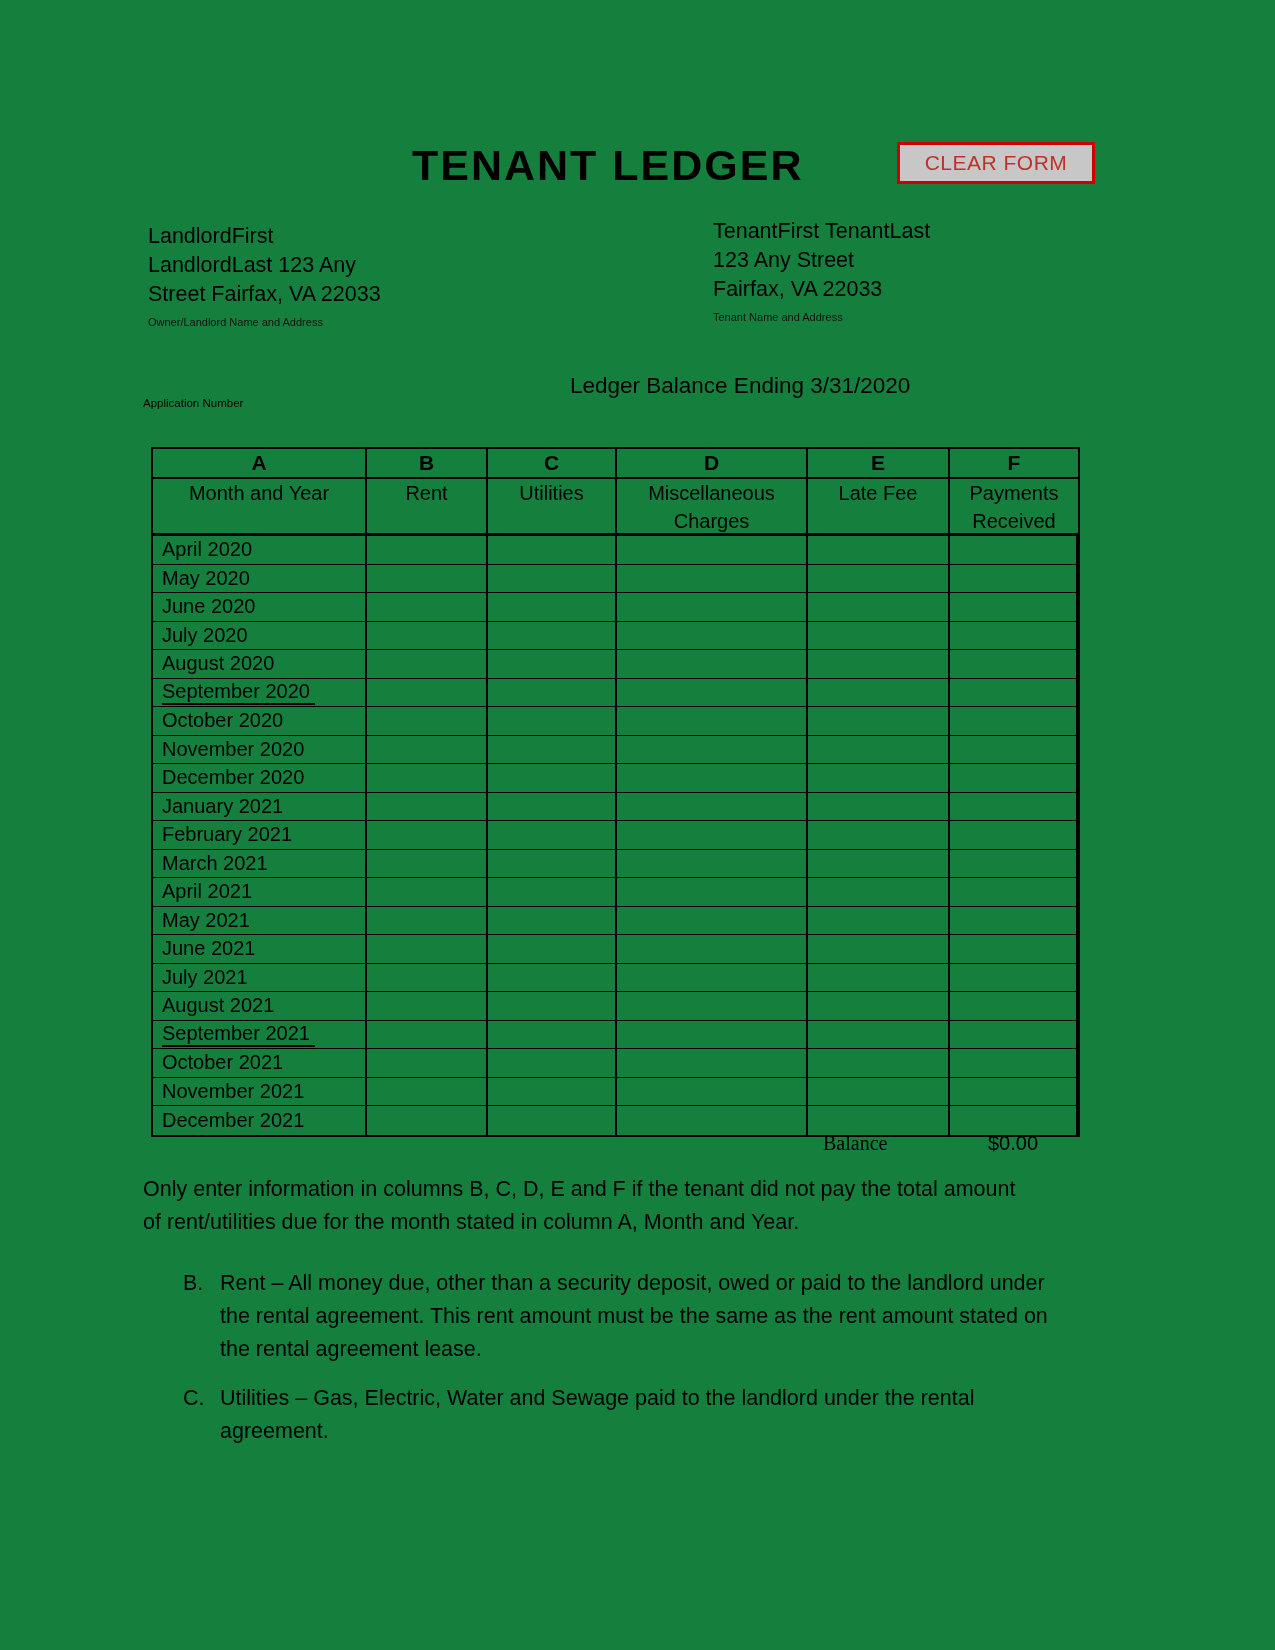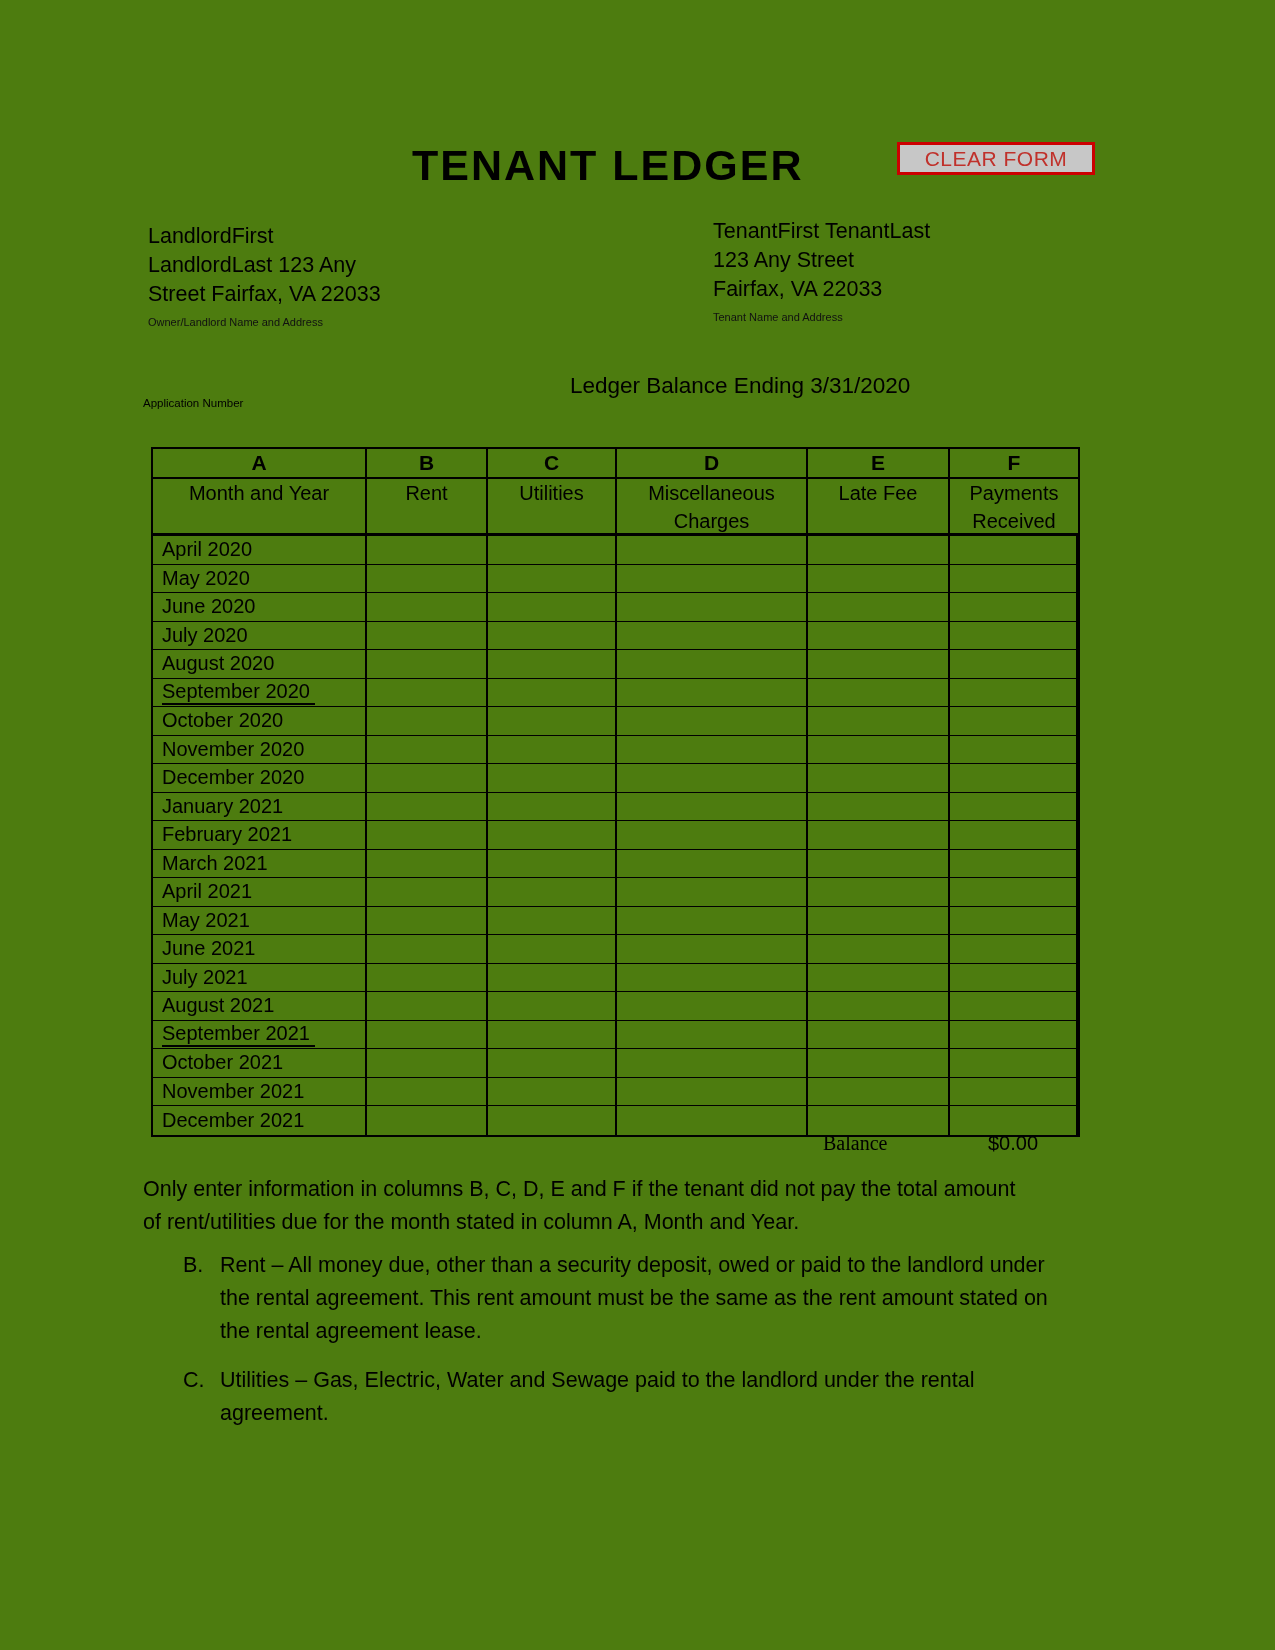--- a/index.html
+++ b/index.html
@@ -1,32 +1,32 @@
 <!DOCTYPE html>
 <html><head>
 <meta charset="utf-8">
 <style>
   * { box-sizing: border-box; margin: 0; padding: 0; }
   html,body { background:#ffffff; }
   .page {
     position: relative;
     width: 1275px; height: 1650px;
-    background: #4d7c0f;
+    background: #15803d;
     font-family: "Liberation Sans", sans-serif;
     color: #000;
     overflow: hidden;
   }
   .title {
     position: absolute; left: 412px; top: 141px;
     font-size: 43px; font-weight: 900; letter-spacing: 2px;
     white-space: nowrap;
   }
   .clear-btn {
     position: absolute; left: 897px; top: 142px;
-    width: 198px; height: 33px;
+    width: 198px; height: 42px;
     background: #c7c7c7;
     border: 3px solid #cc0000;
     color: #c0312b;
     font-family: "Liberation Sans", sans-serif;
     font-size: 21px; letter-spacing: .5px;
     cursor: pointer;
   }
   .addr-block { position: absolute; }
   .landlord-block { left: 148px; top: 222px; }
   .tenant-block   { left: 713px; top: 217px; }
@@ -60,21 +60,21 @@
   .trow .cell { height: 28.5px; border-right: 2px solid #000; border-bottom: 1.5px solid #000; }
   .trow:last-child .cell { border-bottom: none; }
   .cell.month { display: flex; align-items: center; padding-left: 9px; font-size: 20px; white-space: nowrap; }
   .month .u { border-bottom: 2.5px solid #000; padding-right: 5px; line-height: 24px; }
 
   .balance-label { position: absolute; left: 823px; top: 1132px; font-size: 20px; font-family: Liberation Serif, serif; }
   .balance-value { position: absolute; left: 988px; top: 1132px; font-size: 20px; }
 
   
   .notes { position: absolute; left: 143px; top: 1173px; width: 912px; font-size: 21.5px; line-height: 33px; }
-  .intro { width: 892px; margin-bottom: 10px; }
+  .intro { width: 892px; margin-bottom: 28px; }
   .note-item { display: flex; padding-left: 40px; margin-bottom: 16px; }
   .note-letter { width: 37px; flex: none; }
   .note-text { width: 850px; }
 </style>
 </head>
 <body>
 
 <div class="page">
 
   <div class="title">TENANT LEDGER</div>

